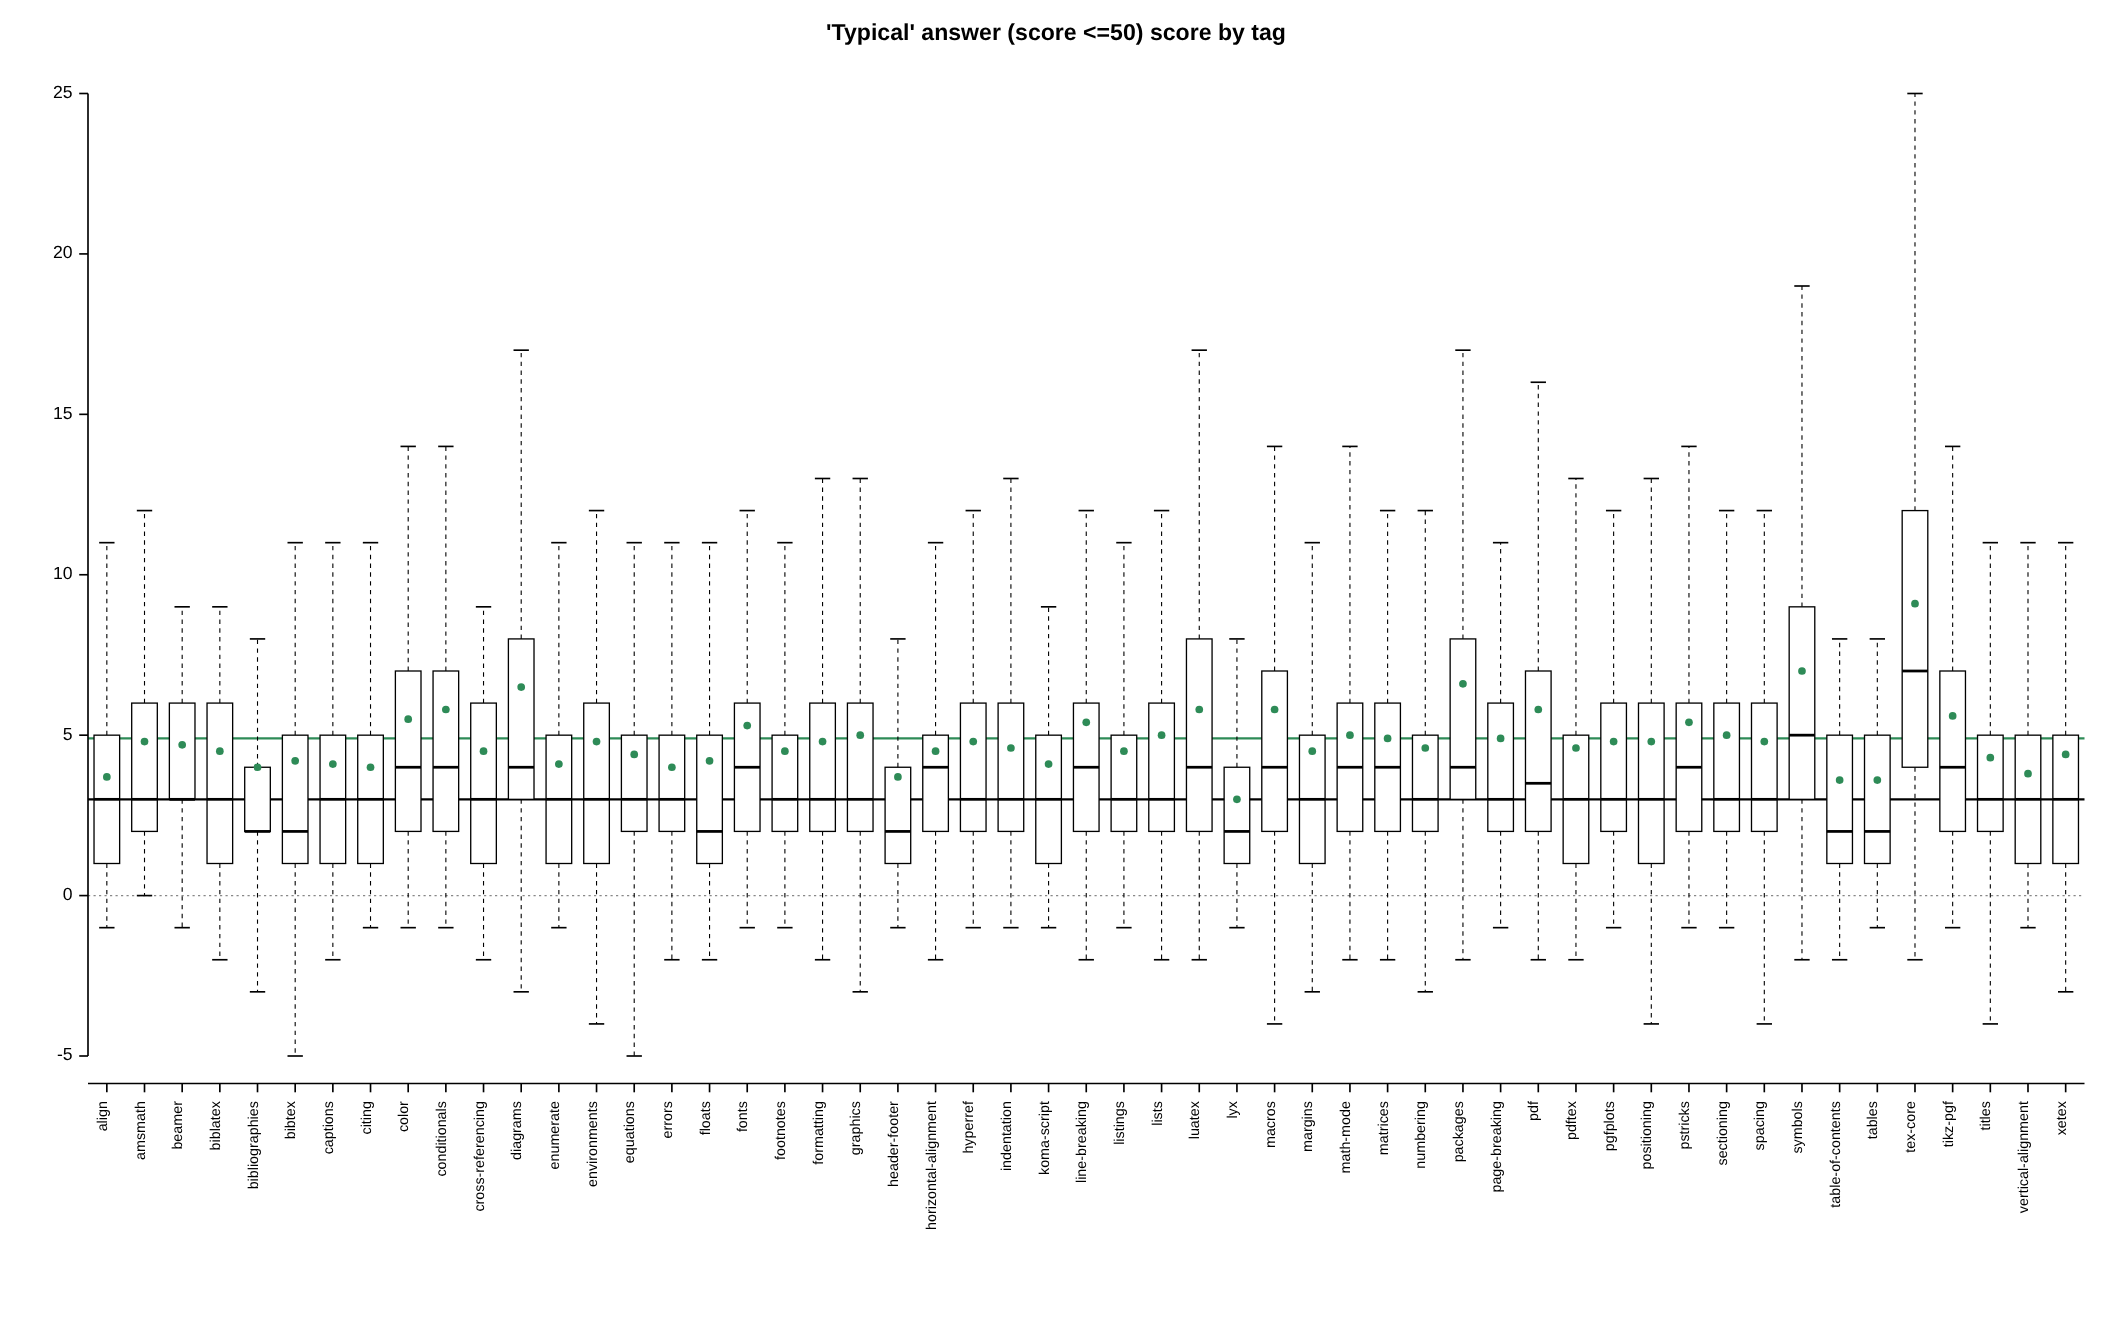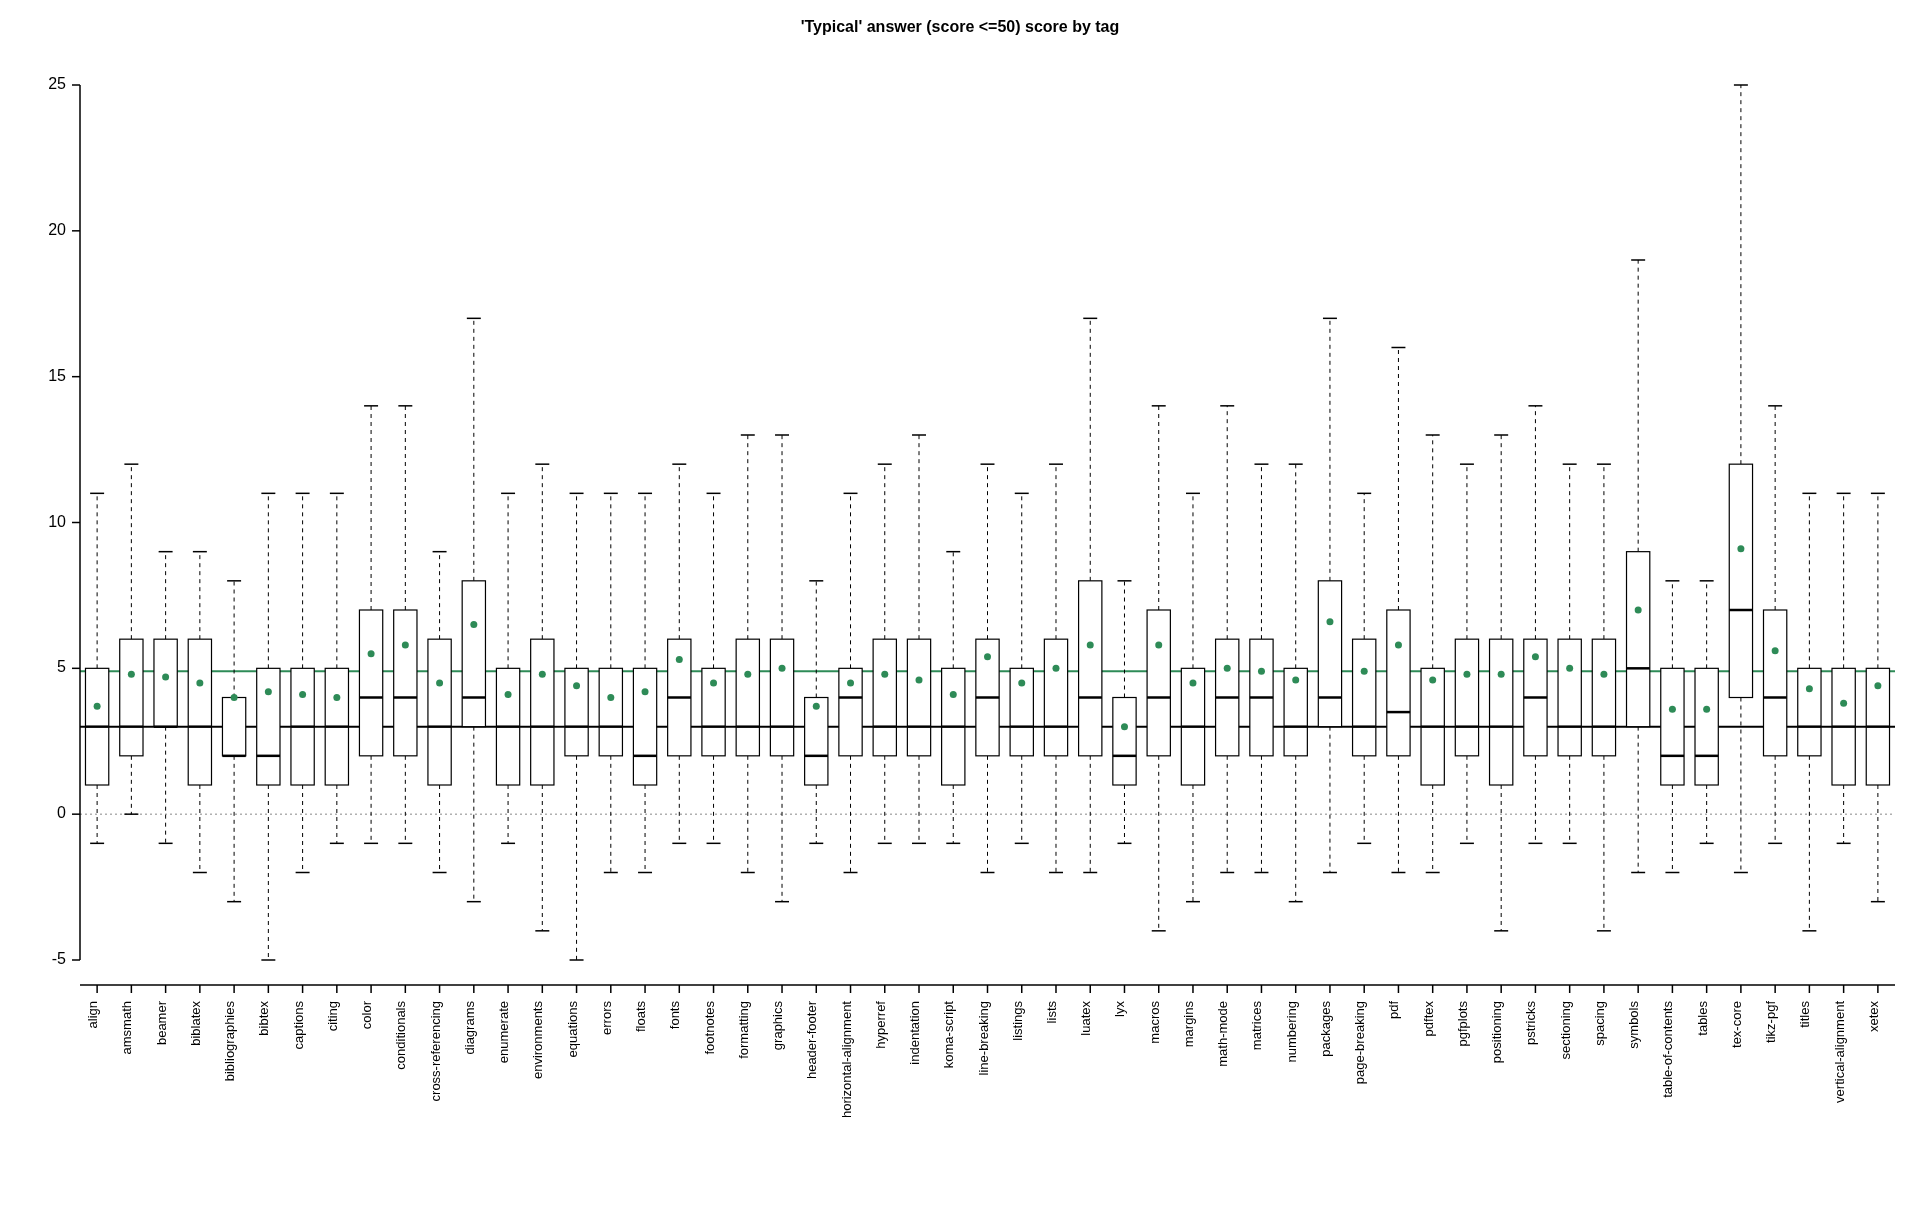--- a/index.html
+++ b/index.html
@@ -13,21 +13,21 @@
     height: 1221px;
     position: relative;
   }
   .title {
     position: absolute;
     top: 18px;
     left: 0;
     width: 100%;
     text-align: center;
     font-weight: bold;
-    font-size: 16px;
+    font-size: 21px;
   }
   svg { display: block; }
   .catlabel { font-size: 13px; }
 </style>
 </head>
 <body>
 <div id="wrap">
   <div class="title">'Typical' answer (score &lt;=50) score by tag</div>
   <svg id="chart" width="1920" height="1221">
       <rect x="80" y="85" width="1815" height="875" fill="none"></rect>

